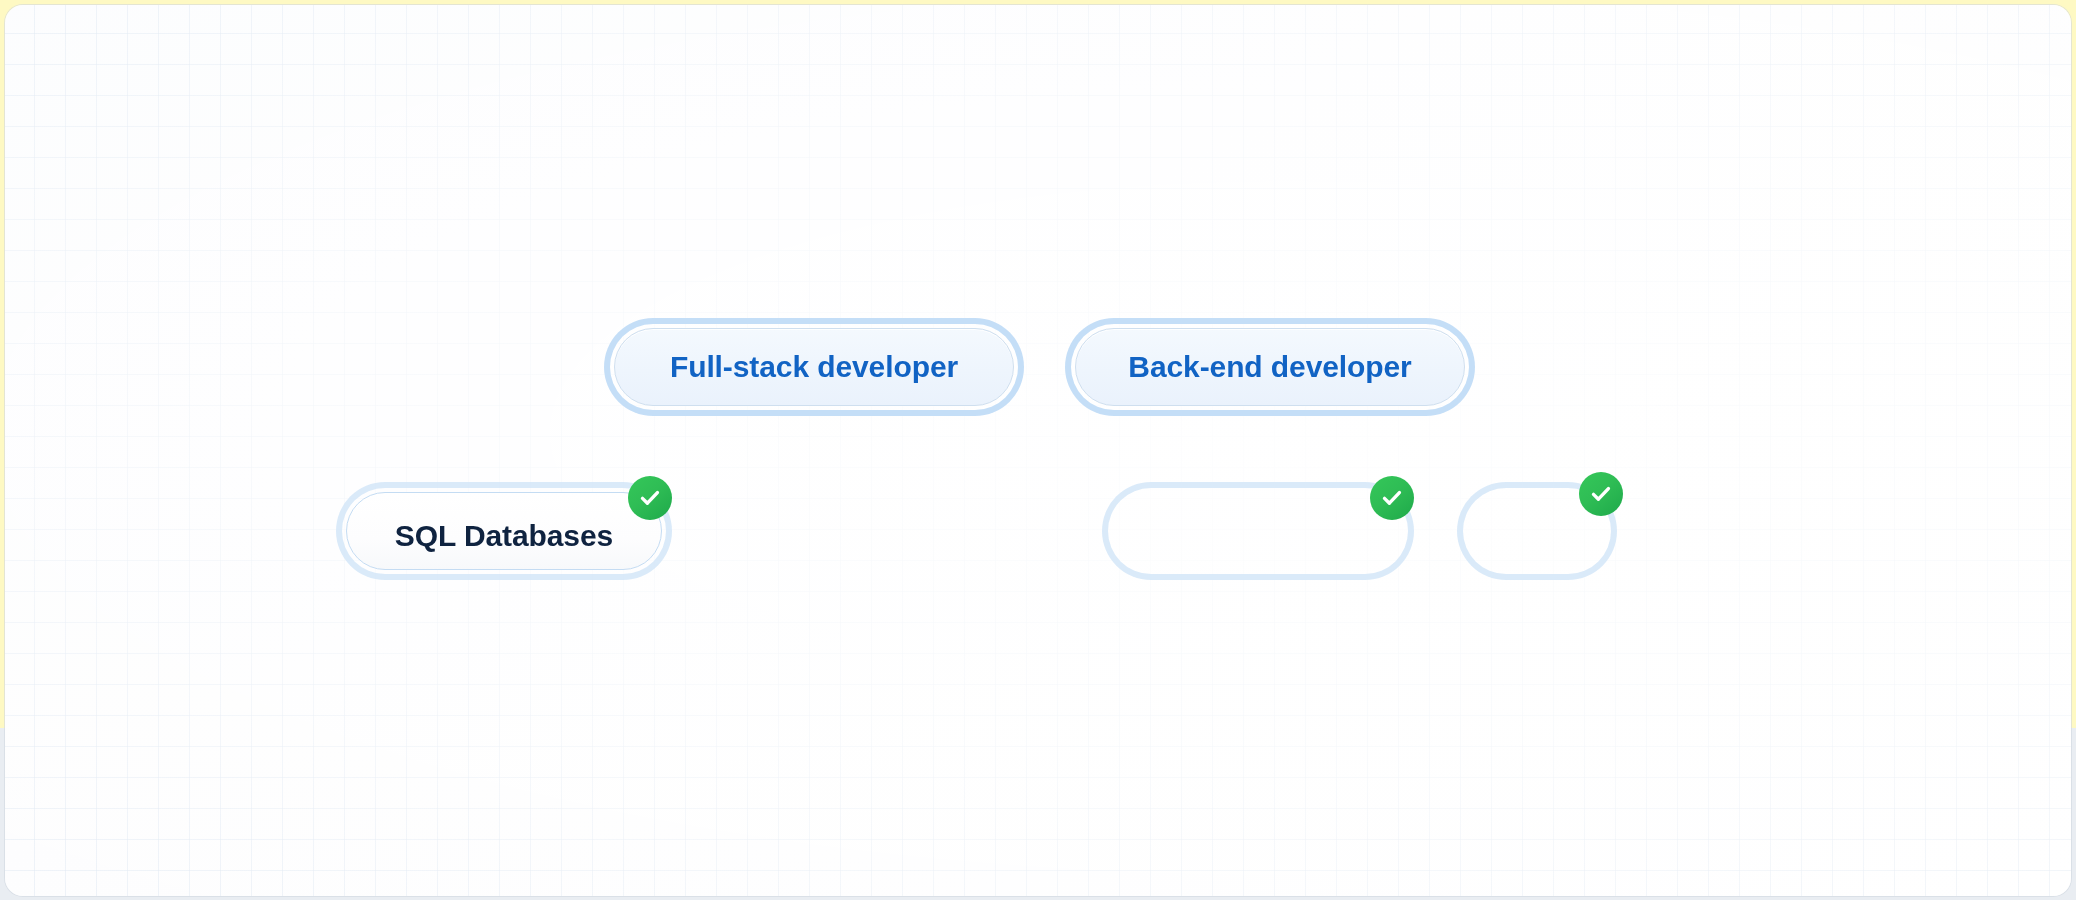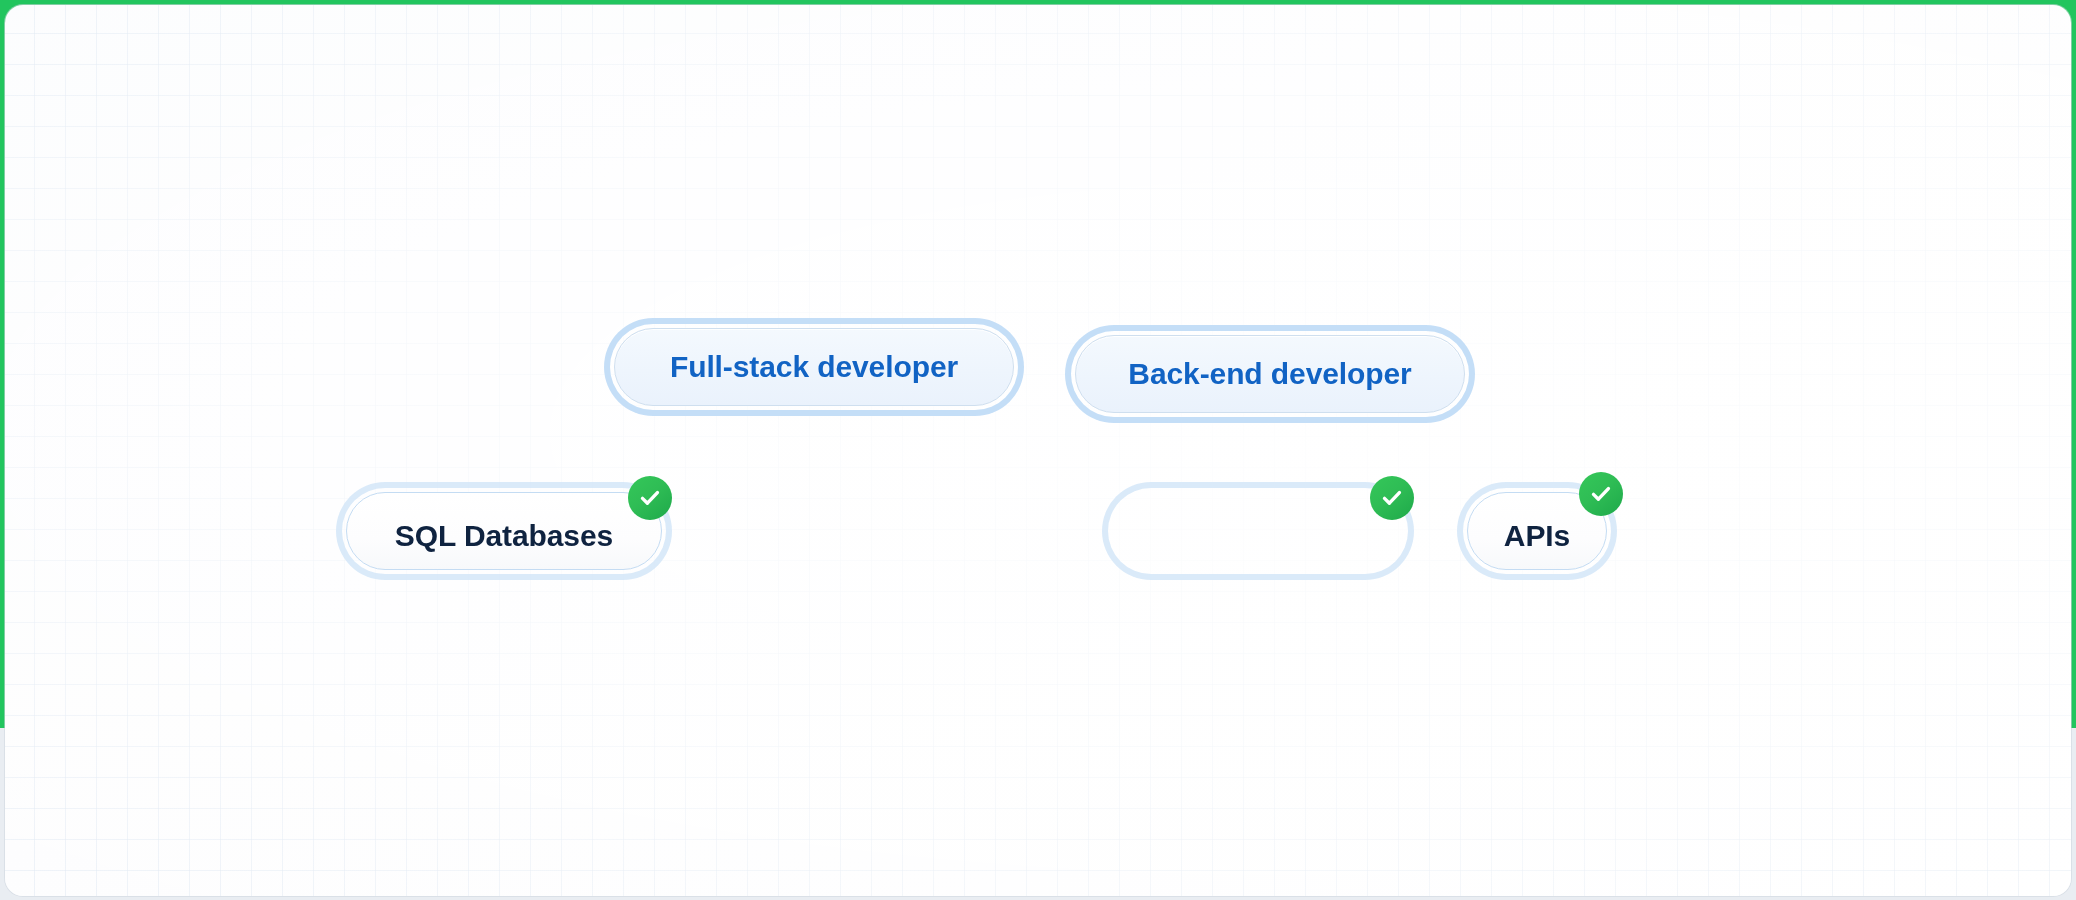--- a/index.html
+++ b/index.html
@@ -11,21 +11,21 @@
     overflow: hidden;
     background: #e9edf2;
     font-family: "Liberation Sans", "DejaVu Sans", sans-serif;
   }
 
   
   #canvas-root {
     position: relative;
     width: 2076px;
     height: 728px;
-    background: #22c55e;
+    background: #fef9c3;
   }
 
   .canvas-surface {
     position: absolute;
     left: 5px;
     top: 5px;
     width: 2066px;
     height: 891px;
     border-radius: 18px;
     overflow: hidden;
@@ -147,21 +147,21 @@
     <div class="grid-layer"></div>
     <div class="grid-wash"></div>
 
     <div class="node role" style="left:599px; top:313px; width:420px; height:98px;">
       <div class="ring"></div>
       <div class="pill">
         <span class="label">Full-stack developer</span>
       </div>
     </div>
 
-    <div class="node role" style="left:1060px; top:313px; width:410px; height:98px;margin-top:7px;">
+    <div class="node role" style="left:1060px; top:313px; width:410px; height:98px;">
       <div class="ring"></div>
       <div class="pill">
         <span class="label">Back-end developer</span>
       </div>
     </div>
 
     <div class="node skill" style="left:331px; top:477px; width:336px; height:98px;">
       <div class="ring"></div>
       <div class="pill">
         <span class="label">SQL Databases</span>
@@ -178,23 +178,20 @@
       <div class="ring"></div>
       <div class="check-badge" style="right:0px; top:-6px;">
         <svg width="26" height="26" viewBox="0 0 26 26" aria-hidden="true">
           <path d="M5.5 13.4 L10.4 18.2 L20.4 7.6" fill="none" stroke="#ffffff" stroke-width="3.4" stroke-linecap="round" stroke-linejoin="round"></path>
         </svg>
       </div>
     </div>
 
     <div class="node skill" style="left:1452px; top:477px; width:160px; height:98px;">
       <div class="ring"></div>
-      <div class="pill">
-        <span class="label">APIs</span>
-      </div>
       <div class="check-badge" style="right:-6px; top:-10px;">
         <svg width="26" height="26" viewBox="0 0 26 26" aria-hidden="true">
           <path d="M5.5 13.4 L10.4 18.2 L20.4 7.6" fill="none" stroke="#ffffff" stroke-width="3.4" stroke-linecap="round" stroke-linejoin="round"></path>
         </svg>
       </div>
     </div>
 
   </div>
 </div>
 

